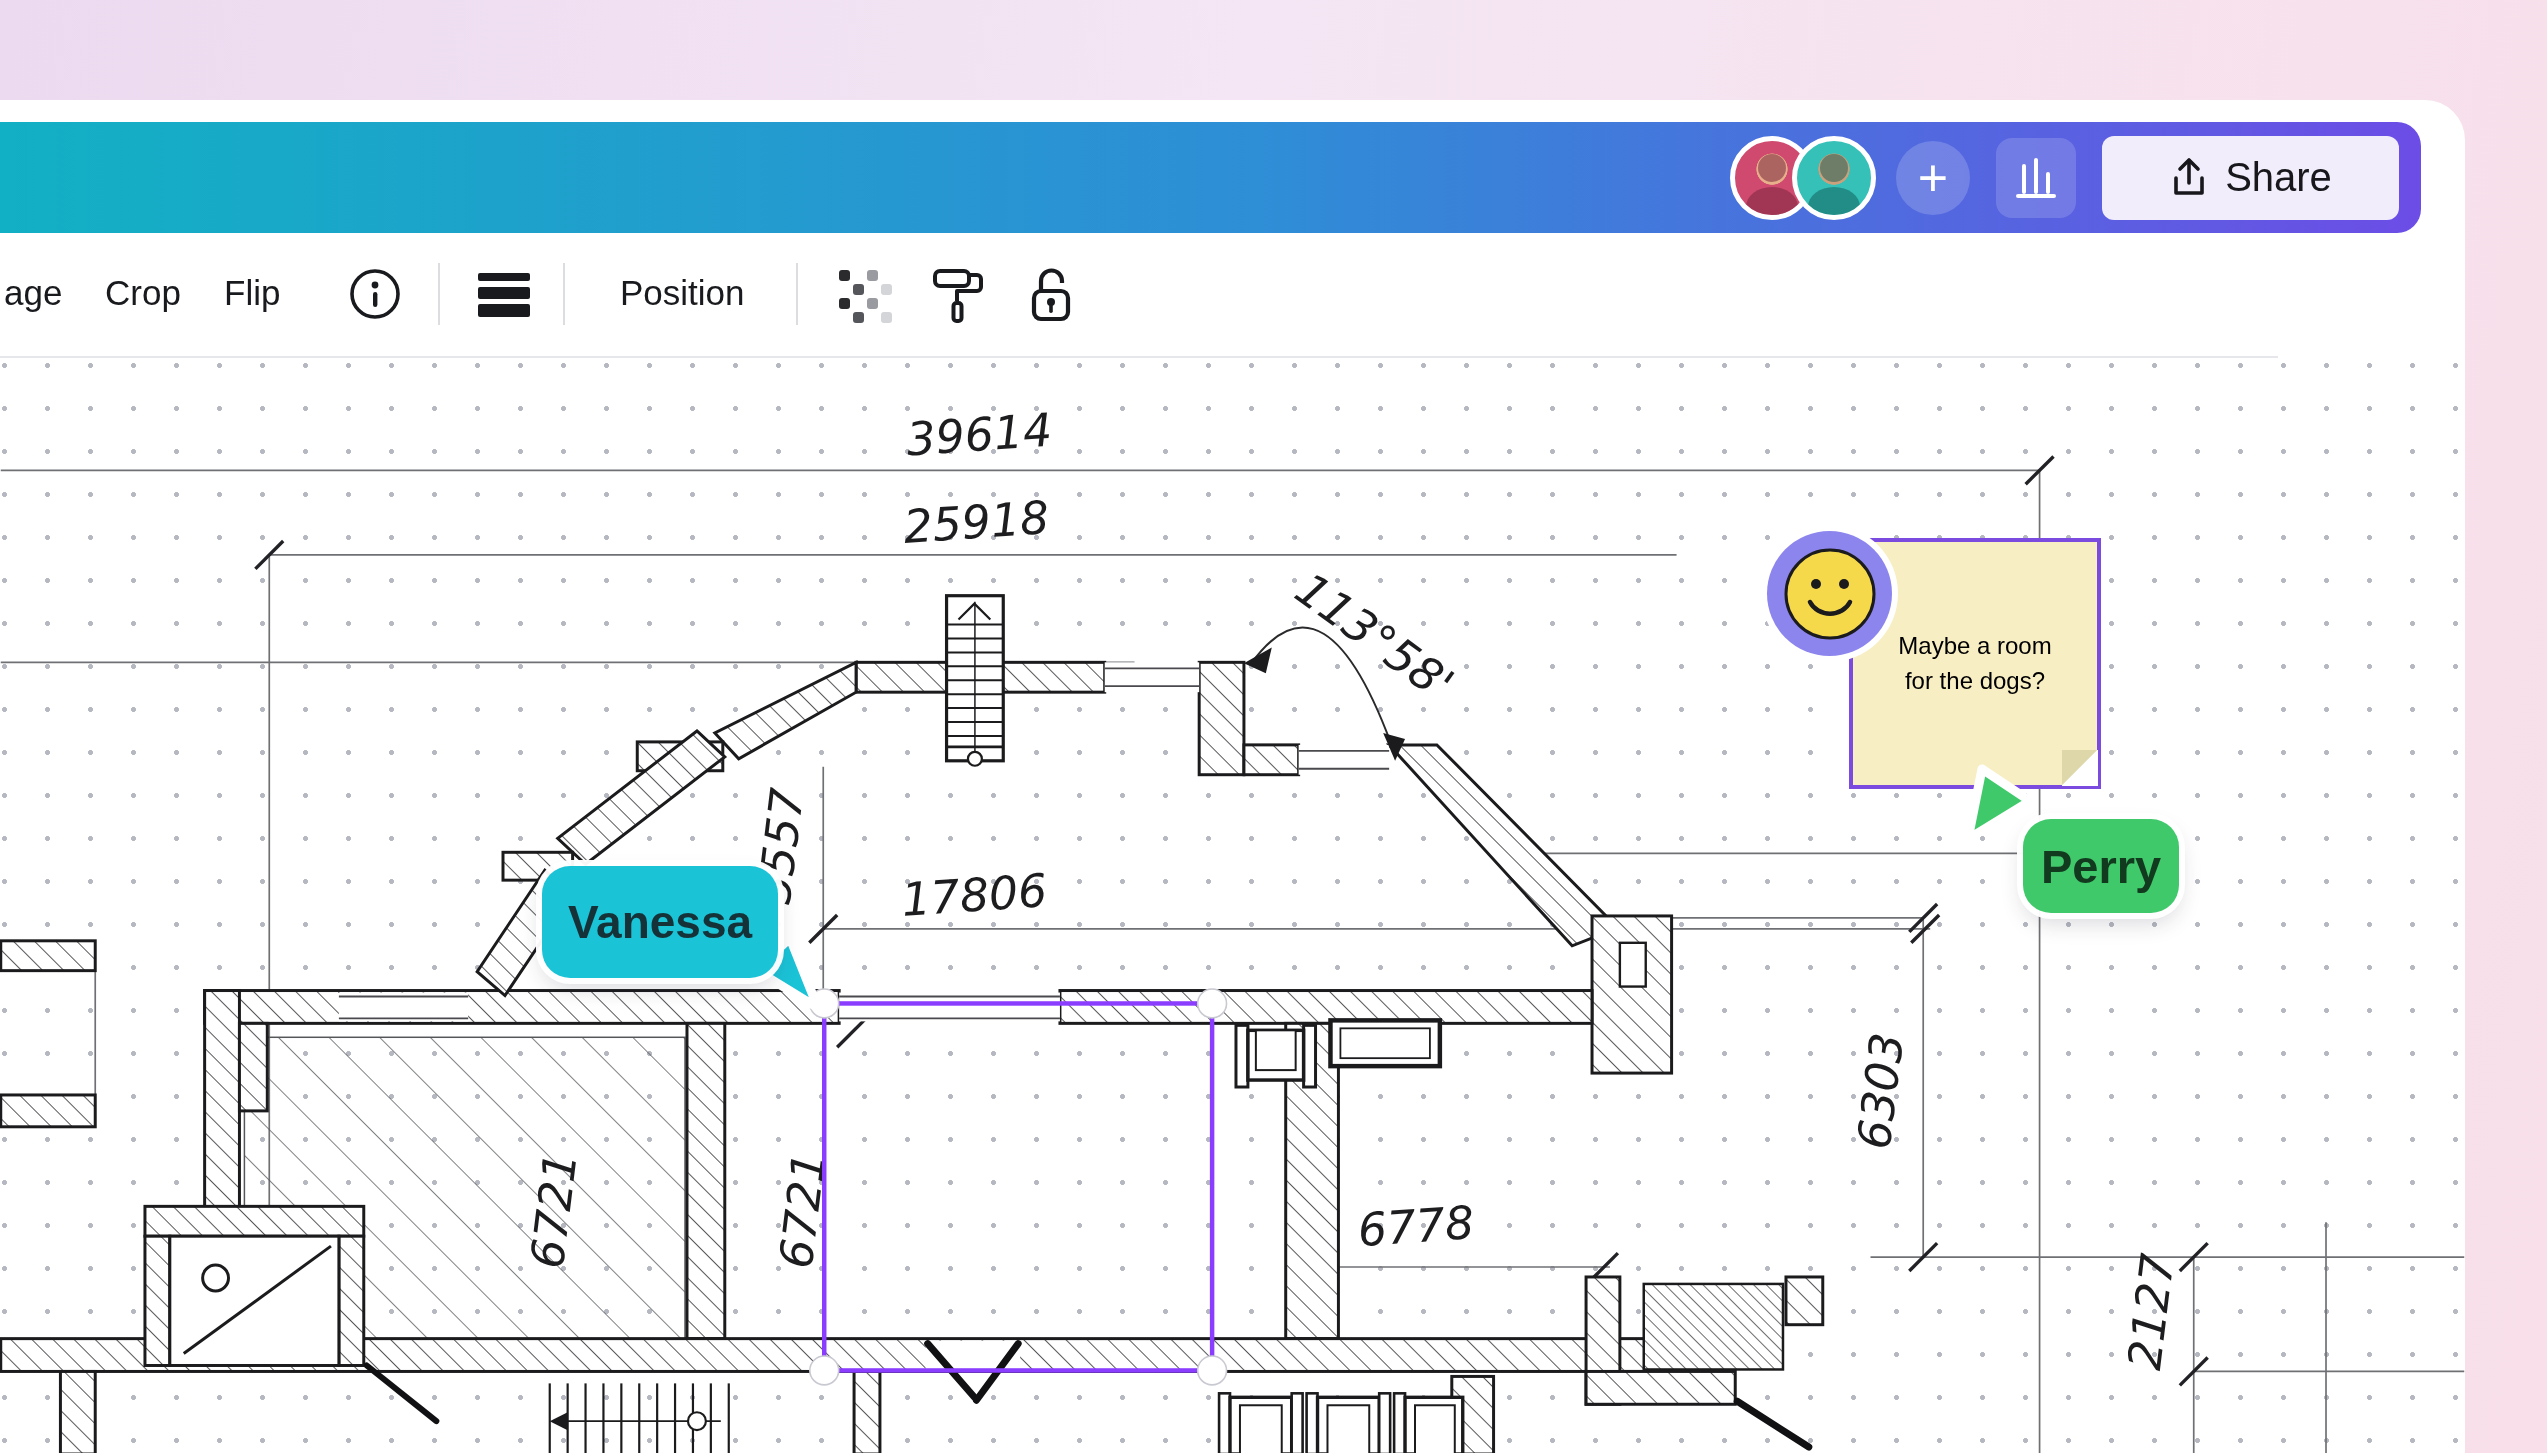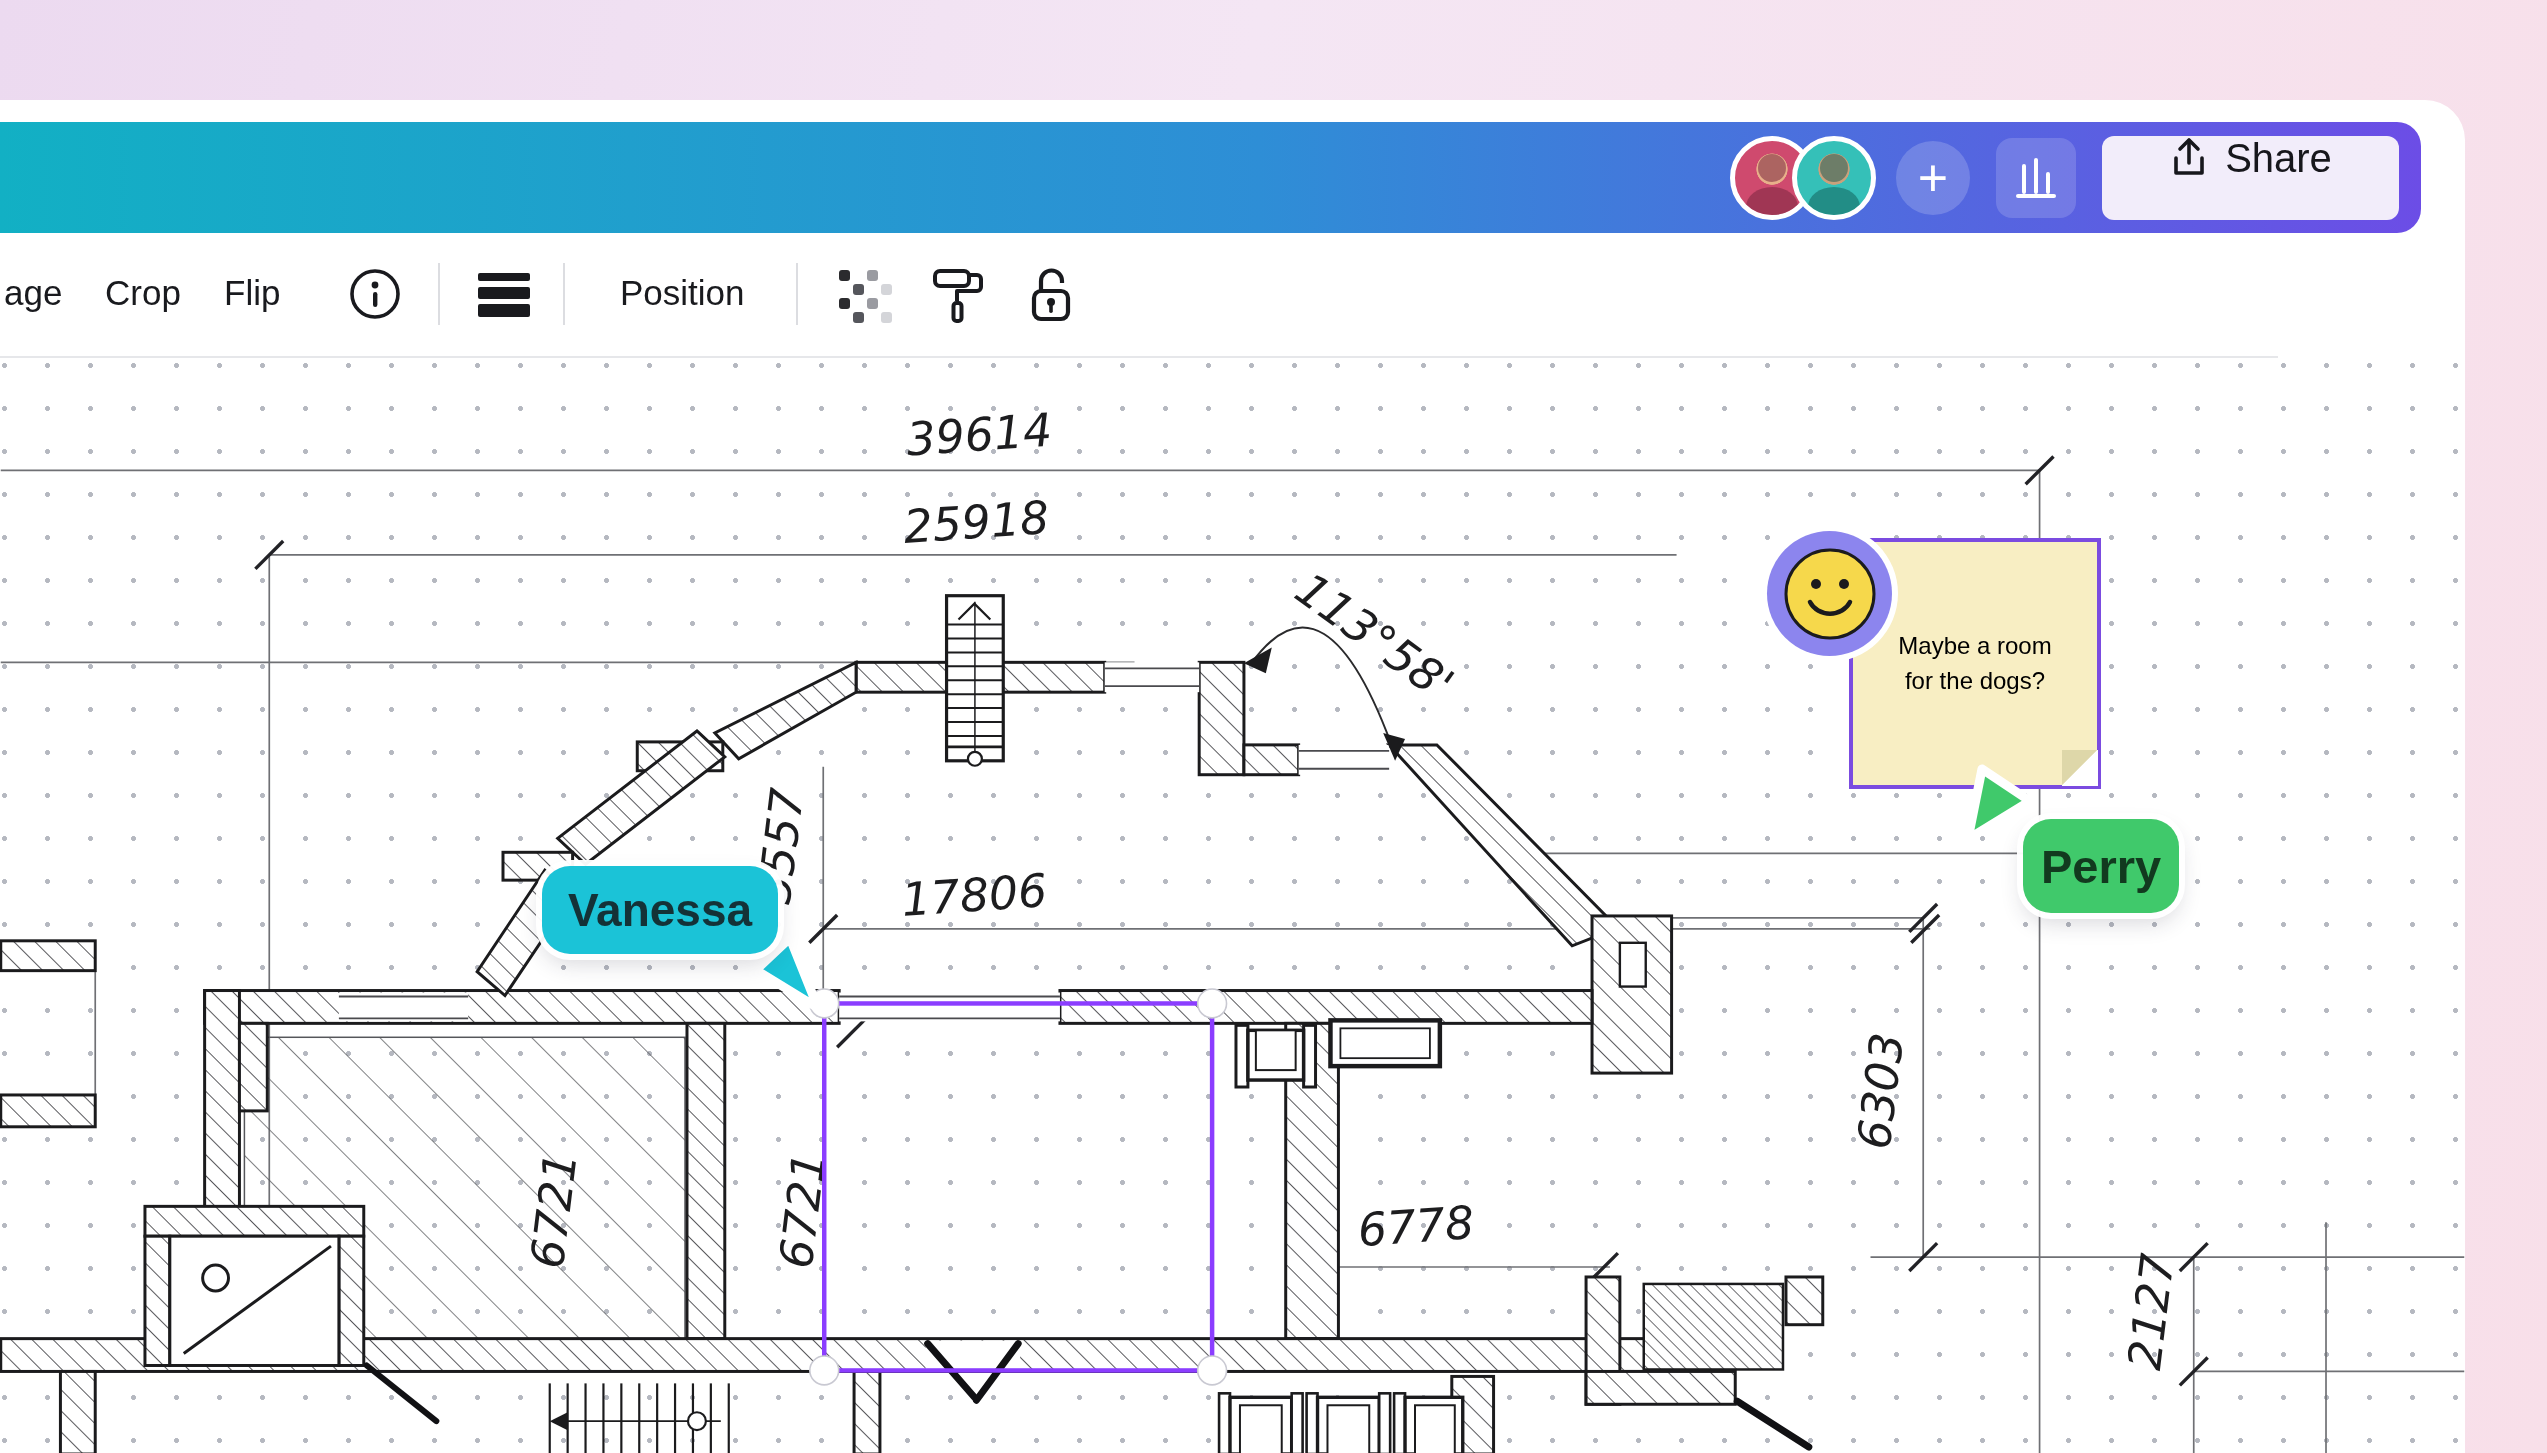--- a/index.html
+++ b/index.html
@@ -18,21 +18,21 @@
   .avatar{width:84px;height:84px;border-radius:50%;border:5px solid #fff;box-sizing:border-box;position:relative;overflow:hidden;}
   .avatar+.avatar{margin-left:-22px;}
   .av1{background:radial-gradient(circle at 50% 38%,#e8b08a 0 26%,#cf4a6e 27%);}
   .av2{background:radial-gradient(circle at 50% 38%,#caa17c 0 26%,#35c0b8 27%);}
   .avatar svg{position:absolute;left:0;top:0;}
   .plus-btn{width:74px;height:74px;border-radius:50%;background:rgba(255,255,255,.18);
             color:#fff;font-size:52px;font-weight:300;display:flex;align-items:center;justify-content:center;}
   .chart-btn{width:80px;height:80px;border-radius:16px;background:rgba(255,255,255,.16);
              display:flex;align-items:center;justify-content:center;}
   .share-btn{height:84px;min-width:229px;border-radius:12px;background:#f2edfa;
-             display:flex;justify-content:center;gap:16px;
+             display:flex;align-items:center;justify-content:center;gap:16px;
              color:#17171c;font-size:40px;font-weight:500;padding:0 34px;}
   
   .toolbar{position:absolute;left:0;top:133px;width:2278px;height:123px;background:#fff;
            border-bottom:2px solid #e6e7ea;}
   .tool-label{position:absolute;top:40px;font-size:35px;color:#191a1e;font-weight:500;white-space:nowrap;}
   .tb-divider{position:absolute;top:30px;width:2px;height:62px;background:#dcdde1;}
   .tb-icon{position:absolute;display:flex;align-items:center;justify-content:center;}
   
   .canvas{position:absolute;left:0;top:259px;width:2465px;height:1095px;background:#fff;overflow:hidden;
           background-image:radial-gradient(circle,#b5b8c0 2.2px,rgba(0,0,0,0) 2.7px);
@@ -42,21 +42,21 @@
   .sticky{position:absolute;left:1849px;top:179px;width:252px;height:251px;background:#f8eec3;
           border:4px solid #7b4be0;box-sizing:border-box;display:flex;align-items:center;justify-content:center;}
   .sticky-text{width:185px;text-align:center;font-size:24px;line-height:1.45;color:#000000;}
   .sticky-fold{position:absolute;right:-1px;bottom:-1px;width:36px;height:36px;
                background:linear-gradient(135deg,#ded7a9 48%,#ffffff 50%);}
   .smiley{position:absolute;left:1767px;top:172px;width:125px;height:125px;border-radius:50%;
           background:#8c85ee;box-shadow:0 0 0 6px #fff;display:flex;align-items:center;justify-content:center;}
   .cursor{position:absolute;}
   .cursor-label{position:absolute;border-radius:28px;display:flex;align-items:center;justify-content:center;
                 font-weight:600;box-shadow:0 0 0 6px rgba(255,255,255,.96),0 10px 22px rgba(40,40,60,.18);}
-  .vanessa-label{left:542px;top:507px;width:236px;height:88px;background:#1bc3d7;color:#143237;font-size:46px;}
+  .vanessa-label{left:542px;top:507px;width:236px;height:112px;background:#1bc3d7;color:#143237;font-size:46px;}
   .perry-label{left:2023px;top:460px;width:156px;height:94px;background:#40c96b;color:#123a1f;font-size:47px;}
 </style>
 </head>
 <body>
 
 <div class="stage">
   <div class="card">
 
     <div class="appbar">
       <div class="avatars">

